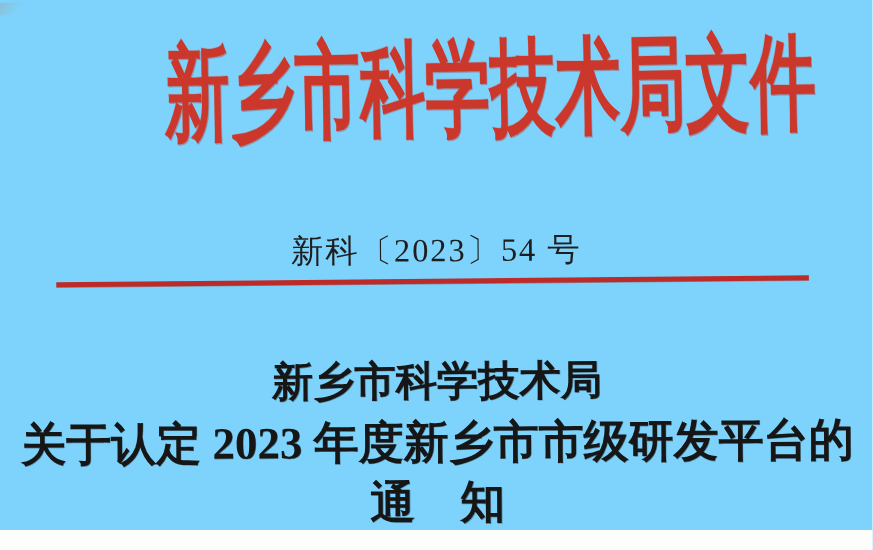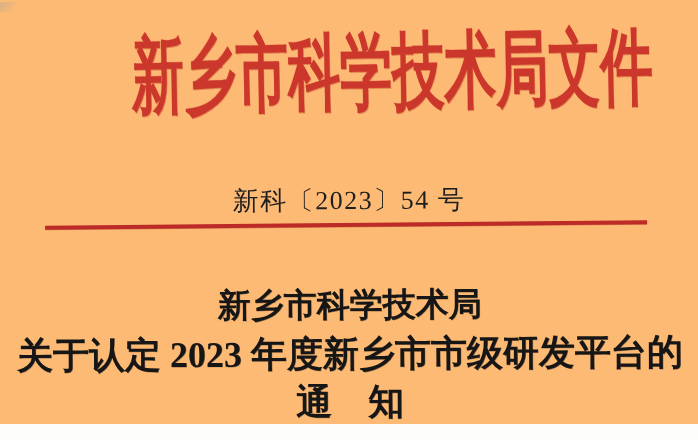--- a/index.html
+++ b/index.html
@@ -8,21 +8,21 @@
     width: 698px;
     height: 440px;
     overflow: hidden;
     background: #fdfdfb;
     font-family: "Liberation Serif", serif;
   }
   .page {
     position: relative;
     width: 698px;
     height: 424px;
-    background: #fdba74;
+    background: #7dd3fc;
   }
   
   .scan-tilt {
     position: absolute;
     inset: 0;
     transform: rotate(-0.35deg);
     transform-origin: 50% 50%;
   }
   
   .corner-artifact {

